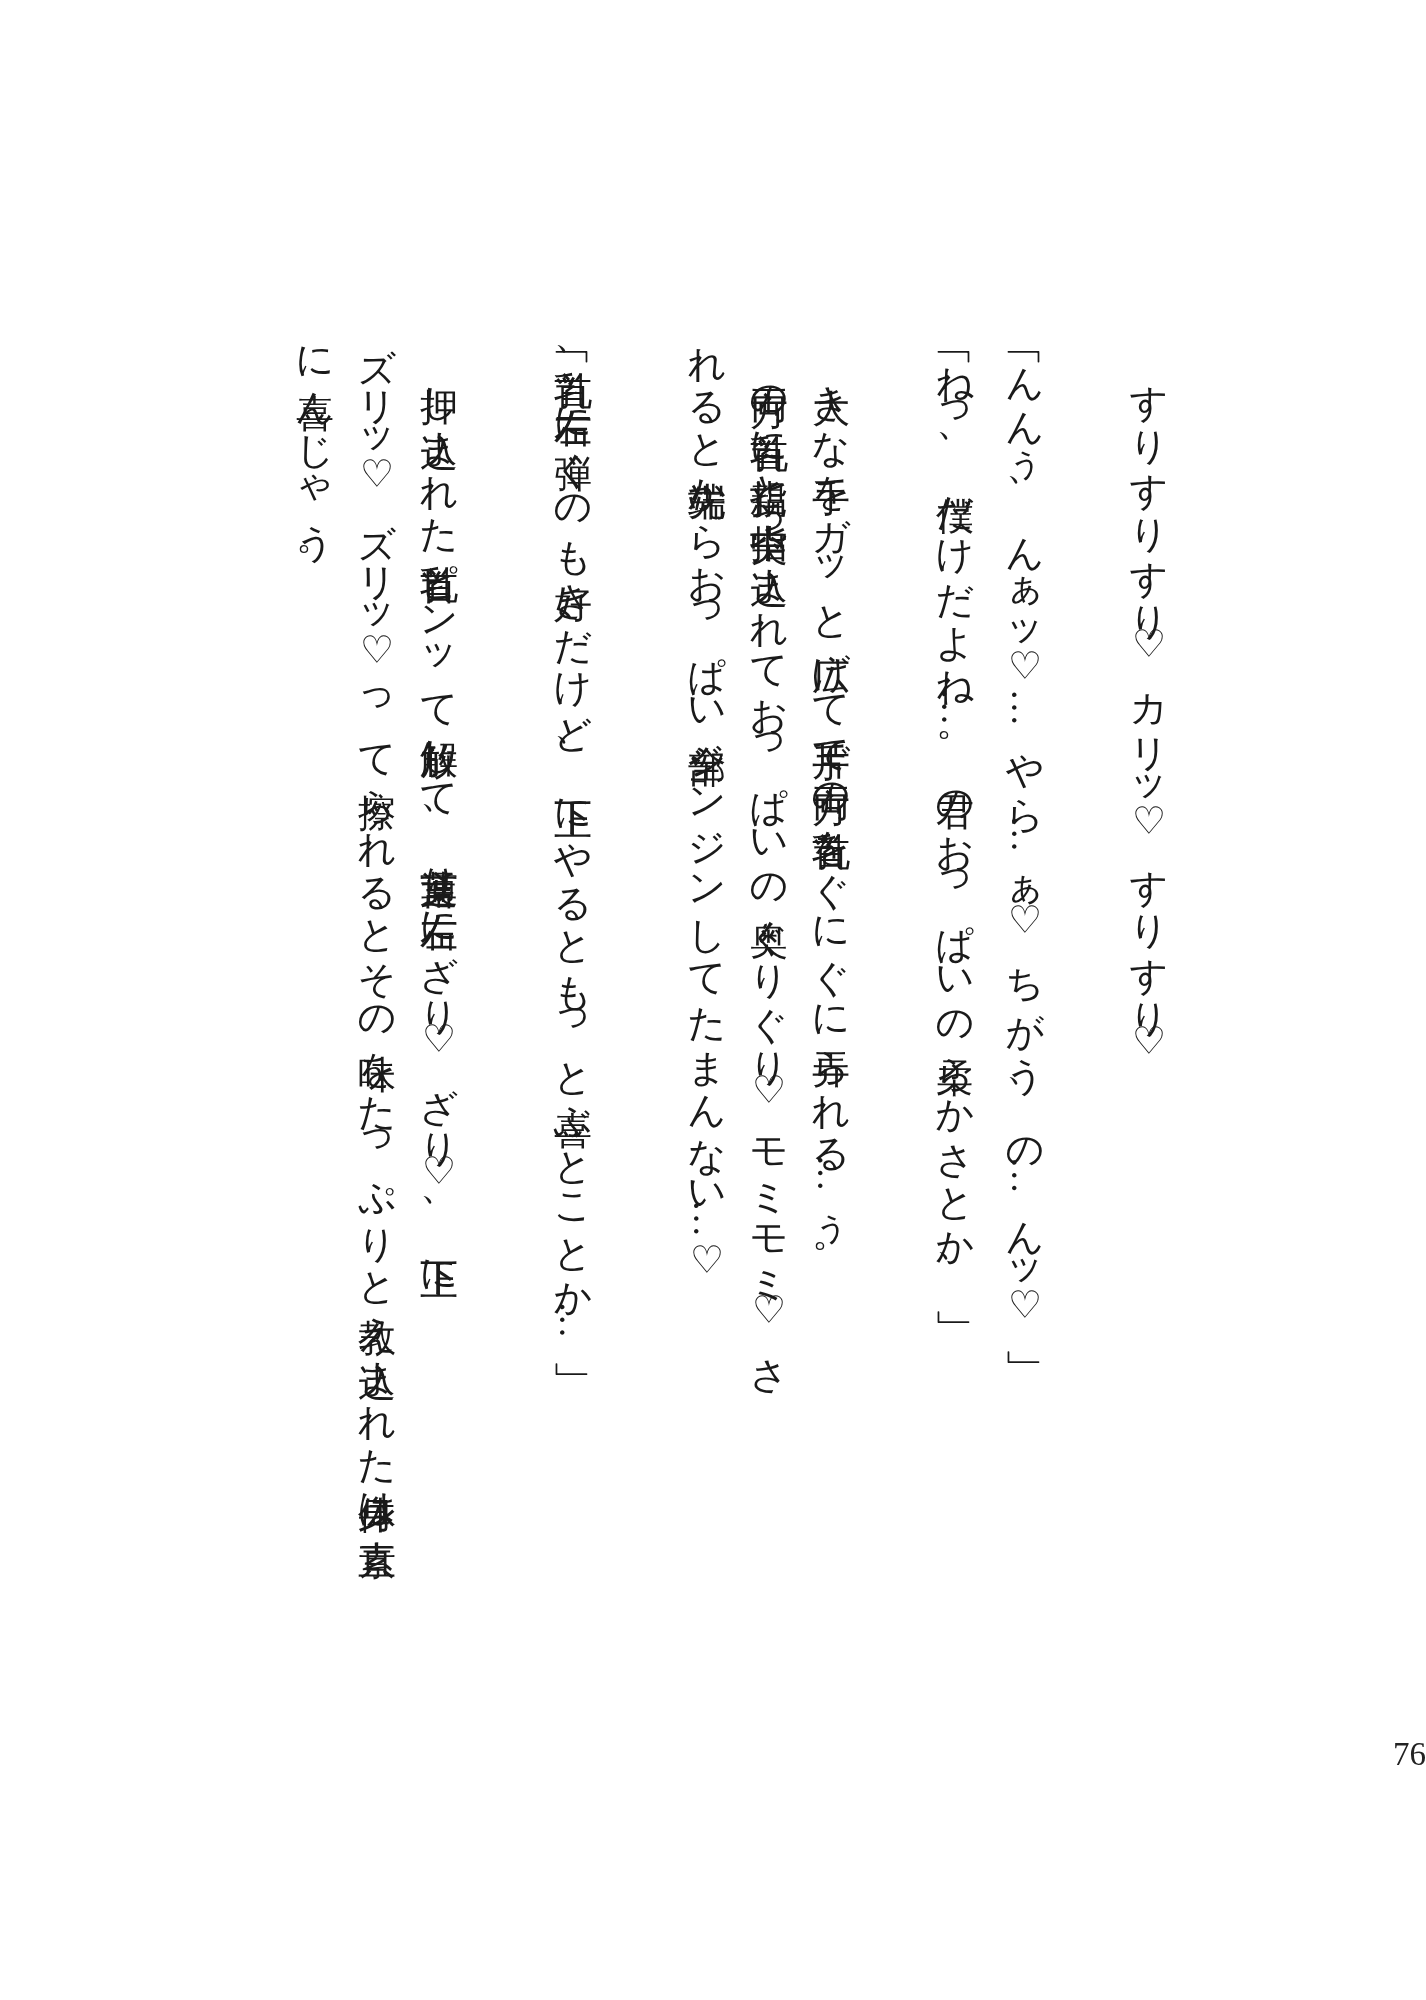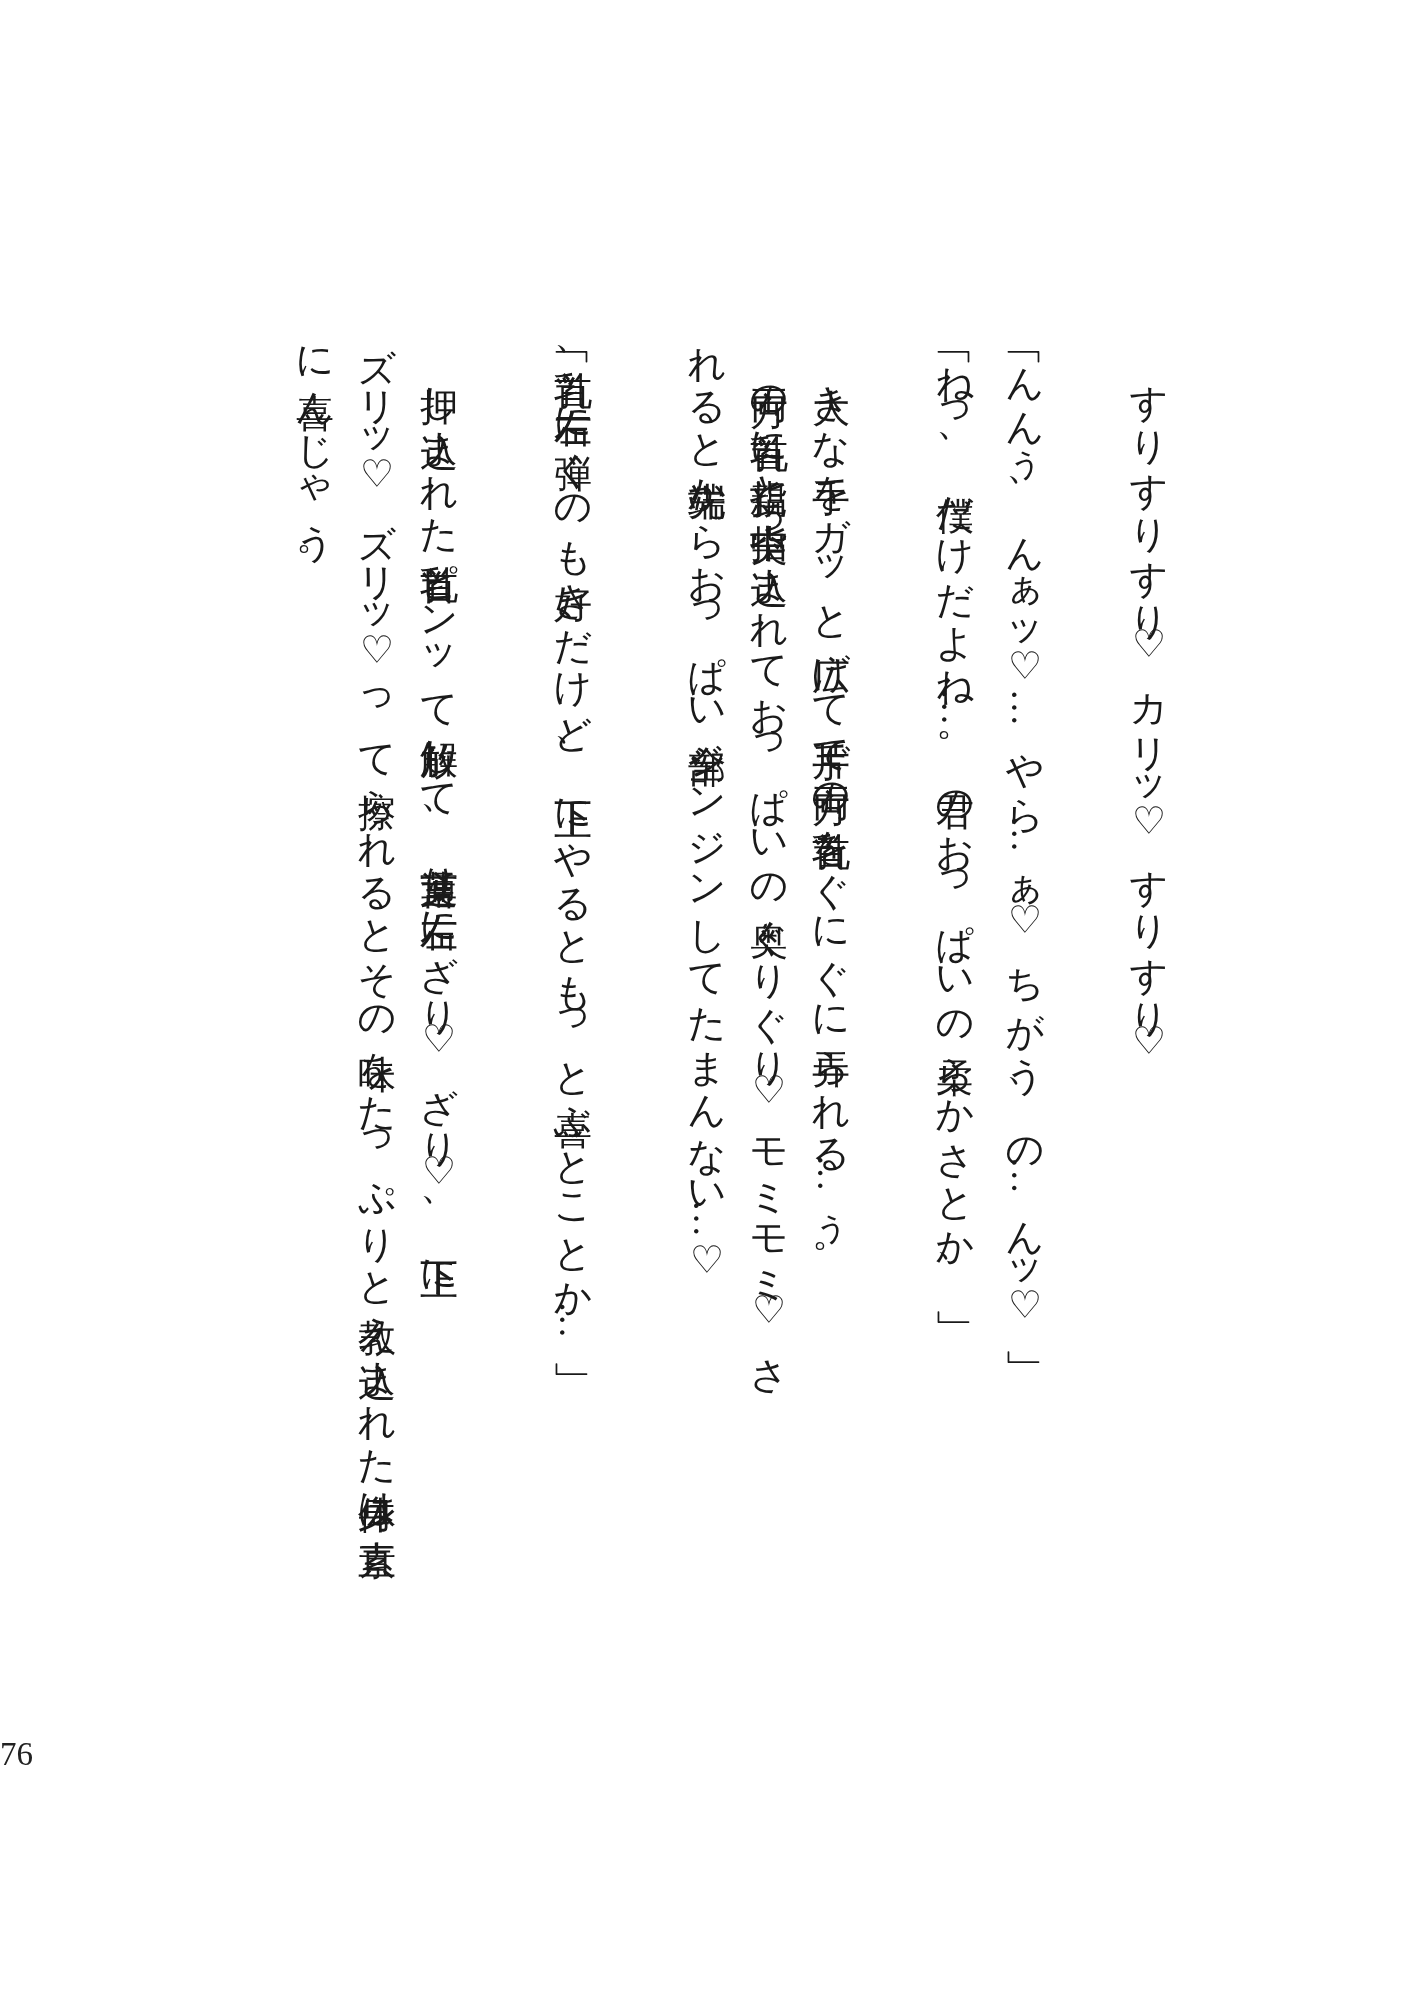--- a/index.html
+++ b/index.html
@@ -36,21 +36,21 @@
   .dialogue  .line:first-child { text-indent: 20px; }
   
   .gap-lg { margin-right: 62px; }
   .gap-sm { margin-right: 8px; }
   .gap-xl { margin-right: 72px; }
   .page-number {
     position: absolute;
     top: 1736px;
     left: 0;
     right: 0;
-    text-align: left;
+    text-align: right;
     font-size: 33px;
     color: #222222;
     font-family: "Liberation Serif", "DejaVu Serif", serif;
   }
 </style>
 </head>
 <body>
 
 <div class="page">
 

